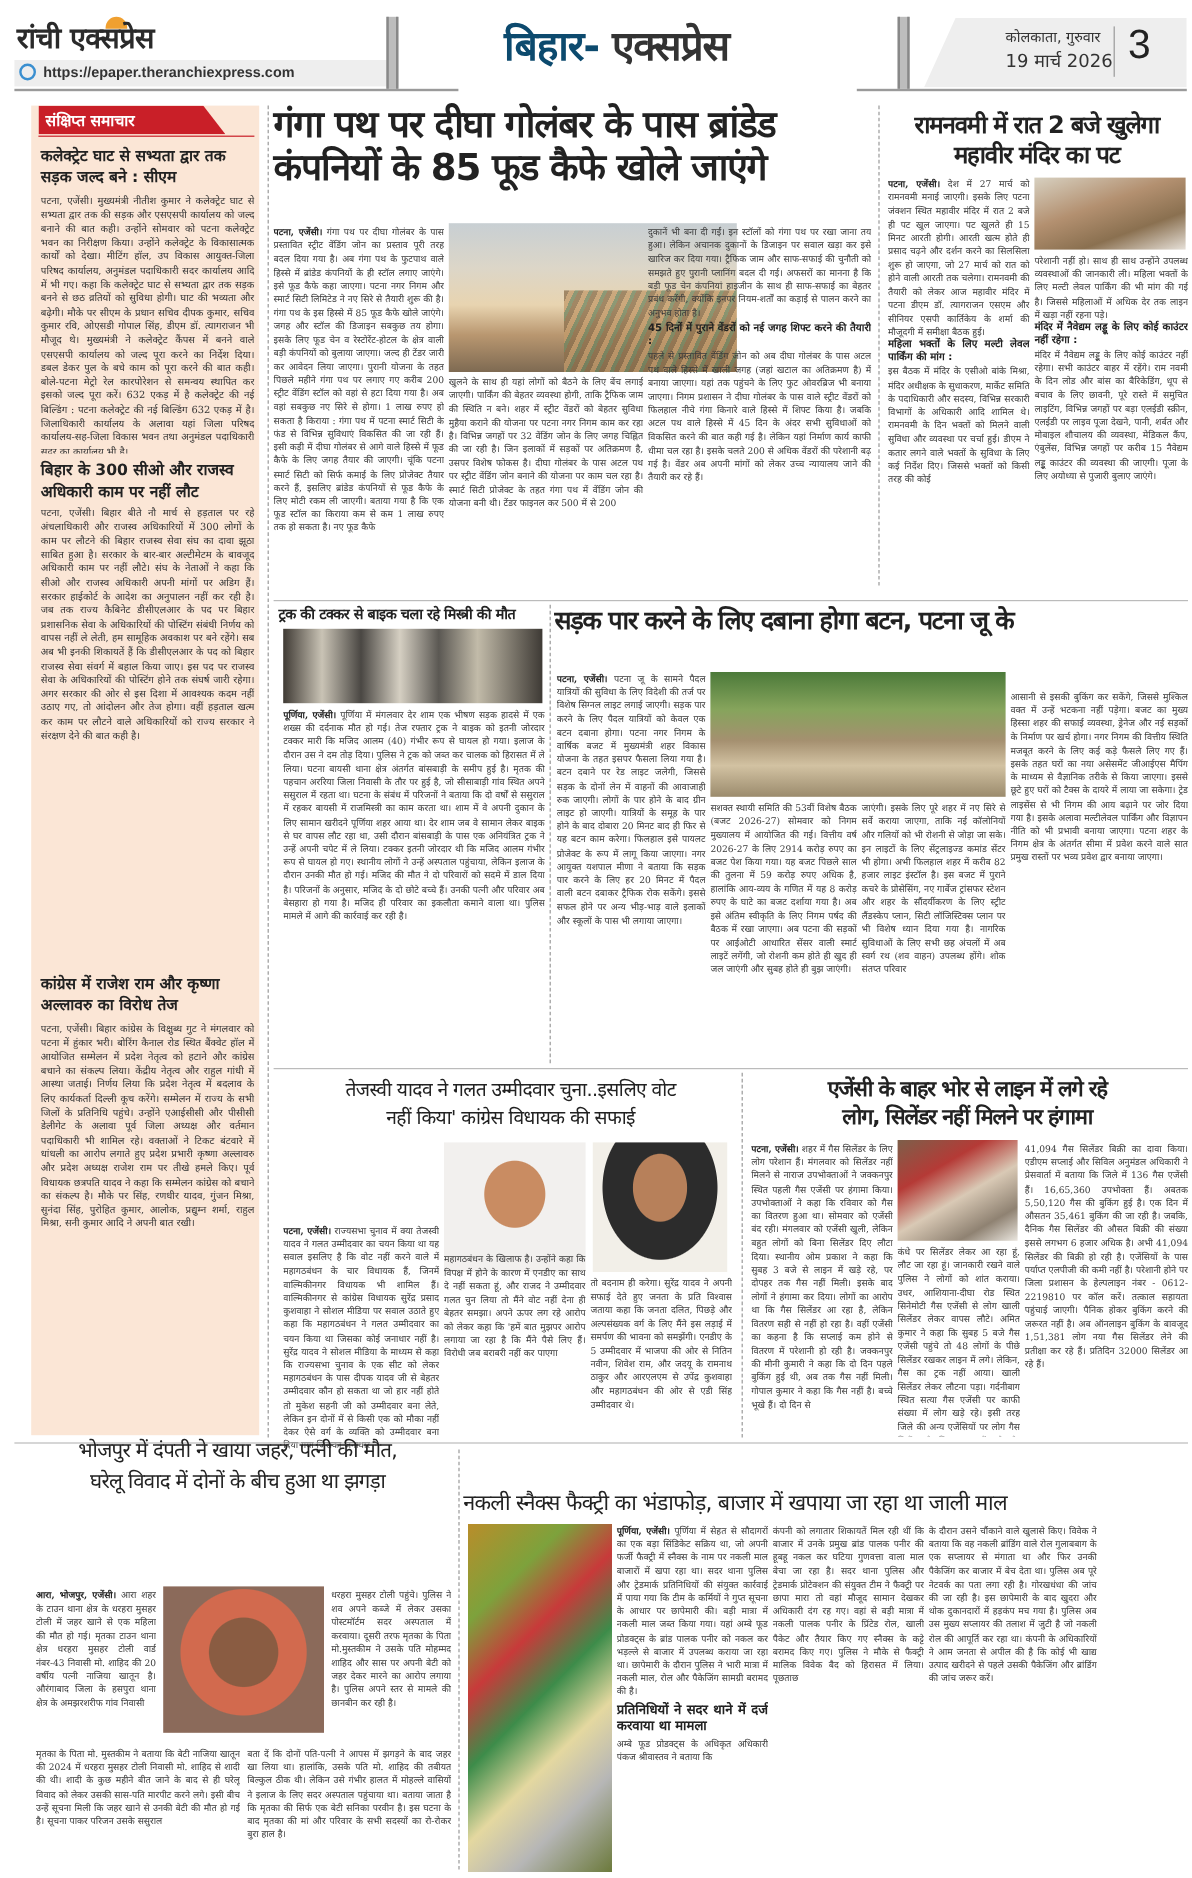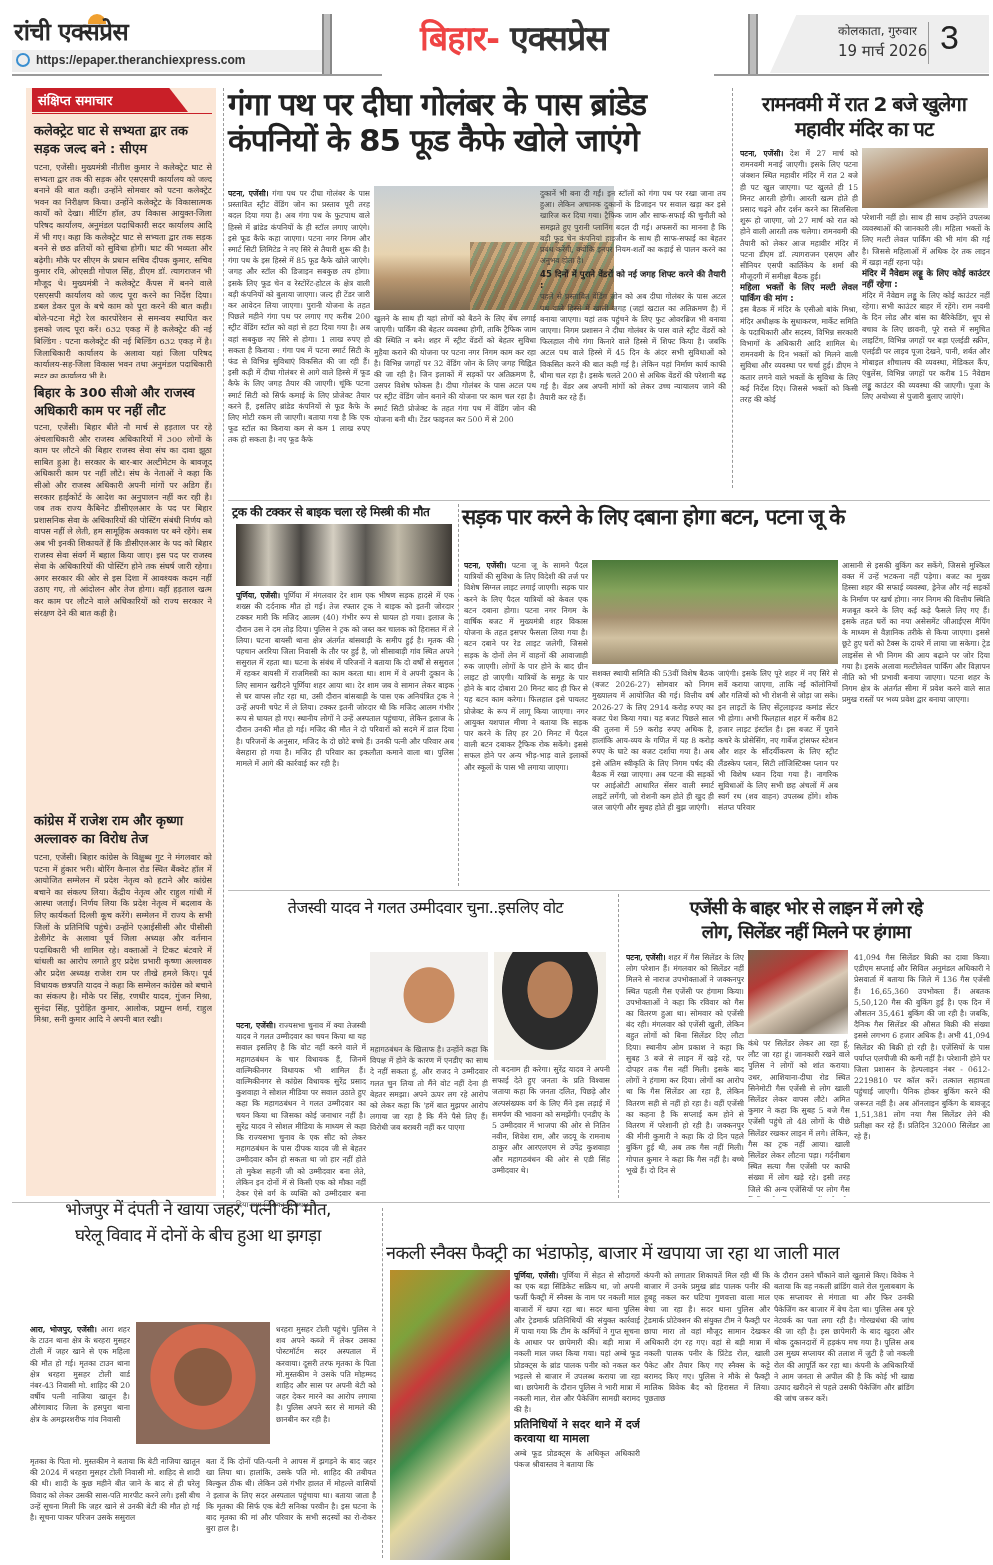--- a/index.html
+++ b/index.html
@@ -10,21 +10,21 @@
   
   .mast { left: 0; top: 0; width: 993px; height: 78px; }
   .logo { left: 14px; top: 14px; font-family: "DejaVu Sans", sans-serif; font-weight: bold; font-size: 24px; color: #2a2a2a; letter-spacing: -0.5px; }
   .logo-sun { left: 88px; top: 14px; width: 18px; height: 10px; border-radius: 18px 18px 0 0; background: #f0a030; }
   .url-bar { left: 12px; top: 50px; width: 320px; height: 22px; background: #eeeeee; }
   .url-icon { left: 16px; top: 53px; width: 14px; height: 14px; border: 2px solid #3a8fd0; border-radius: 50%; }
   .url-text { left: 36px; top: 53px; font-family: "Liberation Sans", sans-serif; font-weight: bold; font-size: 12px; color: #333; }
   .pillar { width: 10px; height: 60px; background: #bdbdbd; border-left: 2px solid #888; border-right: 2px solid #888; }
   .mast-rule { height: 2px; background: #9a9a9a; top: 74px; }
   .section-title { left: 420px; top: 14px; font-family: "DejaVu Sans", sans-serif; font-size: 34px; font-weight: bold; letter-spacing: -1px; }
-  .section-title .a { color: #ef4444; }
+  .section-title .a { color: #0c4a6e; }
   .section-title .b { color: #333; }
   .date-box { left: 770px; top: 15px; width: 219px; height: 58px; background: #eeeeee; clip-path: polygon(12% 0, 100% 0, 100% 100%, 0 100%); }
   .date-city { left: 838px; top: 22px; font-family: "DejaVu Sans", sans-serif; font-size: 12px; color: #333; }
   .date-val { left: 838px; top: 40px; font-family: "DejaVu Sans", sans-serif; font-size: 15px; color: #333; }
   .date-sep { left: 928px; top: 22px; width: 1px; height: 42px; background: #999; }
   .page-no { left: 940px; top: 18px; font-family: "Liberation Sans", sans-serif; font-size: 34px; color: #222; }
 
   
   .brief { left: 26px; top: 88px; width: 190px; height: 1108px; background: #fbe6d6; }
   .brief-tag { left: 32px; top: 88px; width: 156px; height: 24px; background: #c91f28; clip-path: polygon(0 0, 88% 0, 100% 100%, 0 100%); color: #fff; font-family: "DejaVu Sans", sans-serif; font-weight: bold; font-size: 13px; padding: 3px 6px; }
@@ -154,29 +154,30 @@
 </div>
 <div class="abs ph ph-zoo" style="left:592px;top:560px;width:246px;height:104px;"></div>
 <div class="abs body" style="left:592px;top:668px;width:122px;height:218px;">
   <span>सशक्त स्थायी समिति की 53वीं विशेष बैठक (बजट 2026-27) सोमवार को निगम मुख्यालय में आयोजित की गई। वित्तीय वर्ष 2026-27 के लिए 2914 करोड़ रुपए का बजट पेश किया गया। यह बजट पिछले साल की तुलना में 59 करोड़ रुपए अधिक है, हालांकि आय-व्यय के गणित में यह 8 करोड़ रुपए के घाटे का बजट दर्शाया गया है। अब इसे अंतिम स्वीकृति के लिए निगम पर्षद की बैठक में रखा जाएगा।</span>
   <span>अब पटना की सड़कों पर आईओटी आधारित सेंसर वाली स्मार्ट लाइटें लगेंगी, जो रोशनी कम होते ही खुद ही जल जाएंगी और सुबह होते ही बुझ जाएंगी।</span>
 </div>
 <div class="abs body" style="left:718px;top:668px;width:120px;height:218px;">
   <span>जाएंगी। इसके लिए पूरे शहर में नए सिरे से सर्वे कराया जाएगा, ताकि नई कॉलोनियों और गलियों को भी रोशनी से जोड़ा जा सके। इन लाइटों के लिए सेंट्रलाइज्ड कमांड सेंटर भी होगा। अभी फिलहाल शहर में करीब 82 हजार लाइट इंस्टॉल है।</span>
   <span>इस बजट में पुराने कचरे के प्रोसेसिंग, नए गार्बेज ट्रांसफर स्टेशन और शहर के सौंदर्यीकरण के लिए स्ट्रीट लैंडस्केप प्लान, सिटी लॉजिस्टिक्स प्लान पर भी विशेष ध्यान दिया गया है। नागरिक सुविधाओं के लिए सभी छह अंचलों में अब स्वर्ग रथ (शव वाहन) उपलब्ध होंगे। शोक संतप्त परिवार</span>
 </div>
-<div class="abs body" style="left:842px;top:560px;width:148px;height:326px;">
+<div class="abs body" style="left:842px;top:575px;width:148px;height:326px;">
   <span>आसानी से इसकी बुकिंग कर सकेंगे, जिससे मुश्किल वक्त में उन्हें भटकना नहीं पड़ेगा। बजट का मुख्य हिस्सा शहर की सफाई व्यवस्था, ड्रेनेज और नई सड़कों के निर्माण पर खर्च होगा।</span>
   <span>नगर निगम की वित्तीय स्थिति मजबूत करने के लिए कई कड़े फैसले लिए गए हैं। इसके तहत घरों का नया असेसमेंट जीआईएस मैपिंग के माध्यम से वैज्ञानिक तरीके से किया जाएगा। इससे छूटे हुए घरों को टैक्स के दायरे में लाया जा सकेगा। ट्रेड लाइसेंस से भी निगम की आय बढ़ाने पर जोर दिया गया है। इसके अलावा मल्टीलेवल पार्किंग और विज्ञापन नीति को भी प्रभावी बनाया जाएगा। पटना शहर के निगम क्षेत्र के अंतर्गत सीमा में प्रवेश करने वाले सात प्रमुख रास्तों पर भव्य प्रवेश द्वार बनाया जाएगा।</span>
 </div>
 
 <div class="abs hr" style="left:228px;top:890px;width:762px;"></div>
 
 <div class="abs hl" style="left:228px;top:896px;width:395px;text-align:center;font-size:16px;line-height:24px;letter-spacing:-0.5px;font-weight:normal;">
   <div>तेजस्वी यादव ने गलत उम्मीदवार चुना..इसलिए वोट</div>
+  <div>नहीं किया' कांग्रेस विधायक  की सफाई</div>
 </div>
 <div class="abs body" style="left:236px;top:1000px;width:130px;height:245px;margin-top:20px;">
   <b>पटना, एजेंसी।</b>
   <span>राज्यसभा चुनाव में क्या तेजस्वी यादव ने गलत उम्मीदवार का चयन किया था यह सवाल इसलिए है कि वोट नहीं करने वाले में महागठबंधन के चार विधायक हैं, जिनमें वाल्मिकीनगर विधायक भी शामिल हैं। वाल्मिकीनगर से कांग्रेस विधायक सुरेंद्र प्रसाद कुशवाहा ने सोशल मीडिया पर सवाल उठाते हुए कहा कि महागठबंधन ने गलत उम्मीदवार का चयन किया था जिसका कोई जनाधार नहीं है।</span>
   <span>सुरेंद्र यादव ने सोशल मीडिया के माध्यम से कहा कि राज्यसभा चुनाव के एक सीट को लेकर महागठबंधन के पास दीपक यादव जी से बेहतर उम्मीदवार कौन हो सकता था जो हार नहीं होते तो मुकेश सहनी जी को उम्मीदवार बना लेते, लेकिन इन दोनों में से किसी एक को मौका नहीं देकर ऐसे वर्ग के व्यक्ति को उम्मीदवार बना दिया गया जिसका जनाधार</span>
 </div>
 <div class="abs ph ph-mla1" style="left:370px;top:952px;width:118px;height:108px;"></div>
 <div class="abs ph ph-mla2" style="left:494px;top:952px;width:112px;height:108px;"></div>
 <div class="abs body" style="left:370px;top:1044px;width:118px;height:133px;">महागठबंधन के खिलाफ है। उन्होंने कहा कि विपक्ष में होने के कारण में एनडीए का साथ दे नहीं सकता हूं, और राजद ने उम्मीदवार गलत चुन लिया तो मैंने वोट नहीं देना ही बेहतर समझा। अपने ऊपर लग रहे आरोप को लेकर कहा कि 'हमें बात मुझपर आरोप लगाया जा रहा है कि मैंने पैसे लिए हैं। विरोधी जब बराबरी नहीं कर पाएगा</div>
 <div class="abs body" style="left:492px;top:1064px;width:118px;height:133px;">तो बदनाम ही करेगा। सुरेंद्र यादव ने अपनी सफाई देते हुए जनता के प्रति विश्वास जताया कहा कि जनता दलित, पिछड़े और अल्पसंख्यक वर्ग के लिए मैंने इस लड़ाई में समर्पण की भावना को समझेंगी। एनडीए के 5 उम्मीदवार में भाजपा की ओर से नितिन नवीन, शिवेश राम, और जदयू के रामनाथ ठाकुर और आरएलएम से उपेंद्र कुशवाहा और महागठबंधन की ओर से एडी सिंह उम्मीदवार थे।</div>

